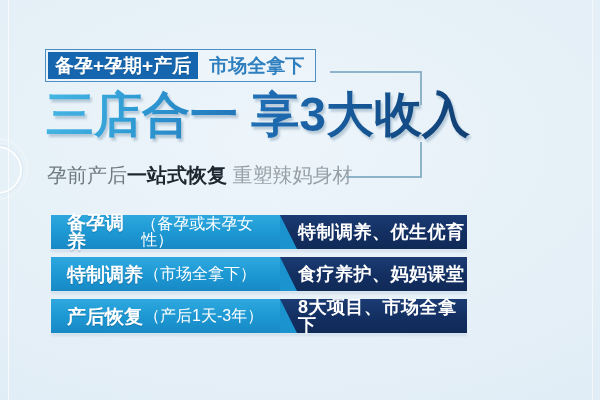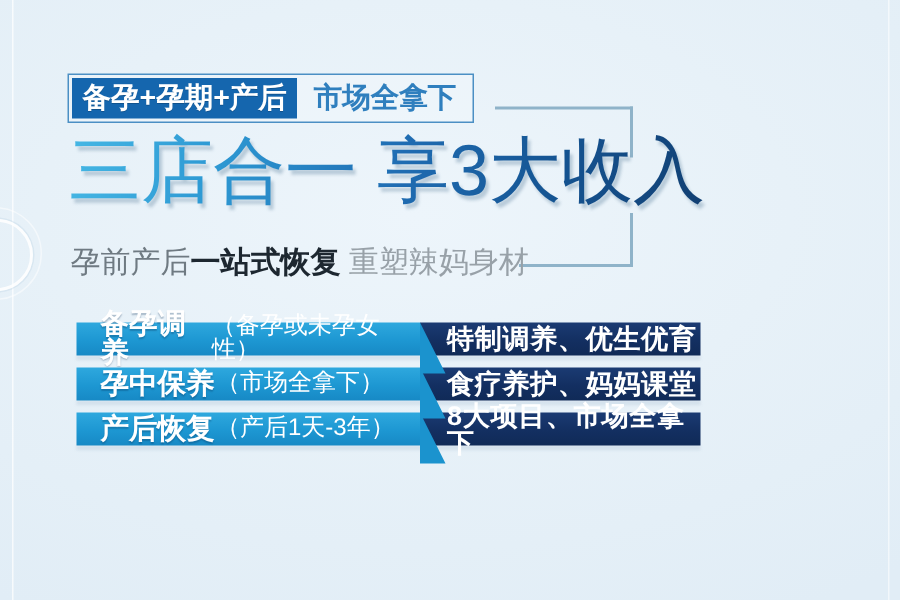--- a/index.html
+++ b/index.html
@@ -76,21 +76,21 @@
     color:#2f7fbe;
     font-size:19px;font-weight:bold;
     display:flex;align-items:center;
     padding:0 9px 0 11px;
     line-height:1;
   }
 
   
   .headline{
     position:absolute;left:46px;top:87px;
-    font-size:48px;font-weight:normal;
+    font-size:48px;font-weight:bold;
     line-height:1.16;
     white-space:nowrap;
     background:linear-gradient(100deg,#46b7e4 0%,#2e9ad4 22%,#1f6cb2 52%,#14528f 78%,#123f72 100%);
     -webkit-background-clip:text;background-clip:text;
     color:transparent;-webkit-text-fill-color:transparent;
     filter:drop-shadow(2px 3px 1px rgba(120,150,175,0.45));
     text-align:right;
   }
 
   
@@ -101,21 +101,21 @@
     color:#7d848b;
     font-weight:500;
   }
   .subtitle .s-norm{color:#6f7a82;}
   .subtitle .s-bold{color:#1d2730;font-weight:bold;}
   .subtitle .s-gray{color:#98a1a8;}
 
   
   .rows{position:absolute;left:51px;top:215px;}
   .row{
-    position:relative;width:416px;height:22px;margin-bottom:8px;
+    position:relative;width:416px;height:34px;margin-bottom:8px;
     display:flex;align-items:stretch;
   }
   .row .left{
     position:relative;width:229px;
     background:linear-gradient(180deg,#2ea8de 0%,#1d97d2 55%,#1789c5 100%);
     display:flex;align-items:center;
     padding-left:16px;box-sizing:border-box;
     z-index:2;
   }
   .row .left:after{
@@ -187,21 +187,21 @@
         <span class="lt-sub">（备孕或未孕女性）</span>
       </div>
       <div class="right">
         <span class="rt-main">特制调养、优生优育</span>
       </div>
     </div>
 
     <div class="row">
       <div class="row-shadow"></div>
       <div class="left">
-        <span class="lt-main">孕中保养</span>
+        <span class="lt-main">特制调养</span>
         <span class="lt-sub">（市场全拿下）</span>
       </div>
       <div class="right">
         <span class="rt-main">食疗养护、妈妈课堂</span>
       </div>
     </div>
 
     <div class="row">
       <div class="row-shadow"></div>
       <div class="left">

